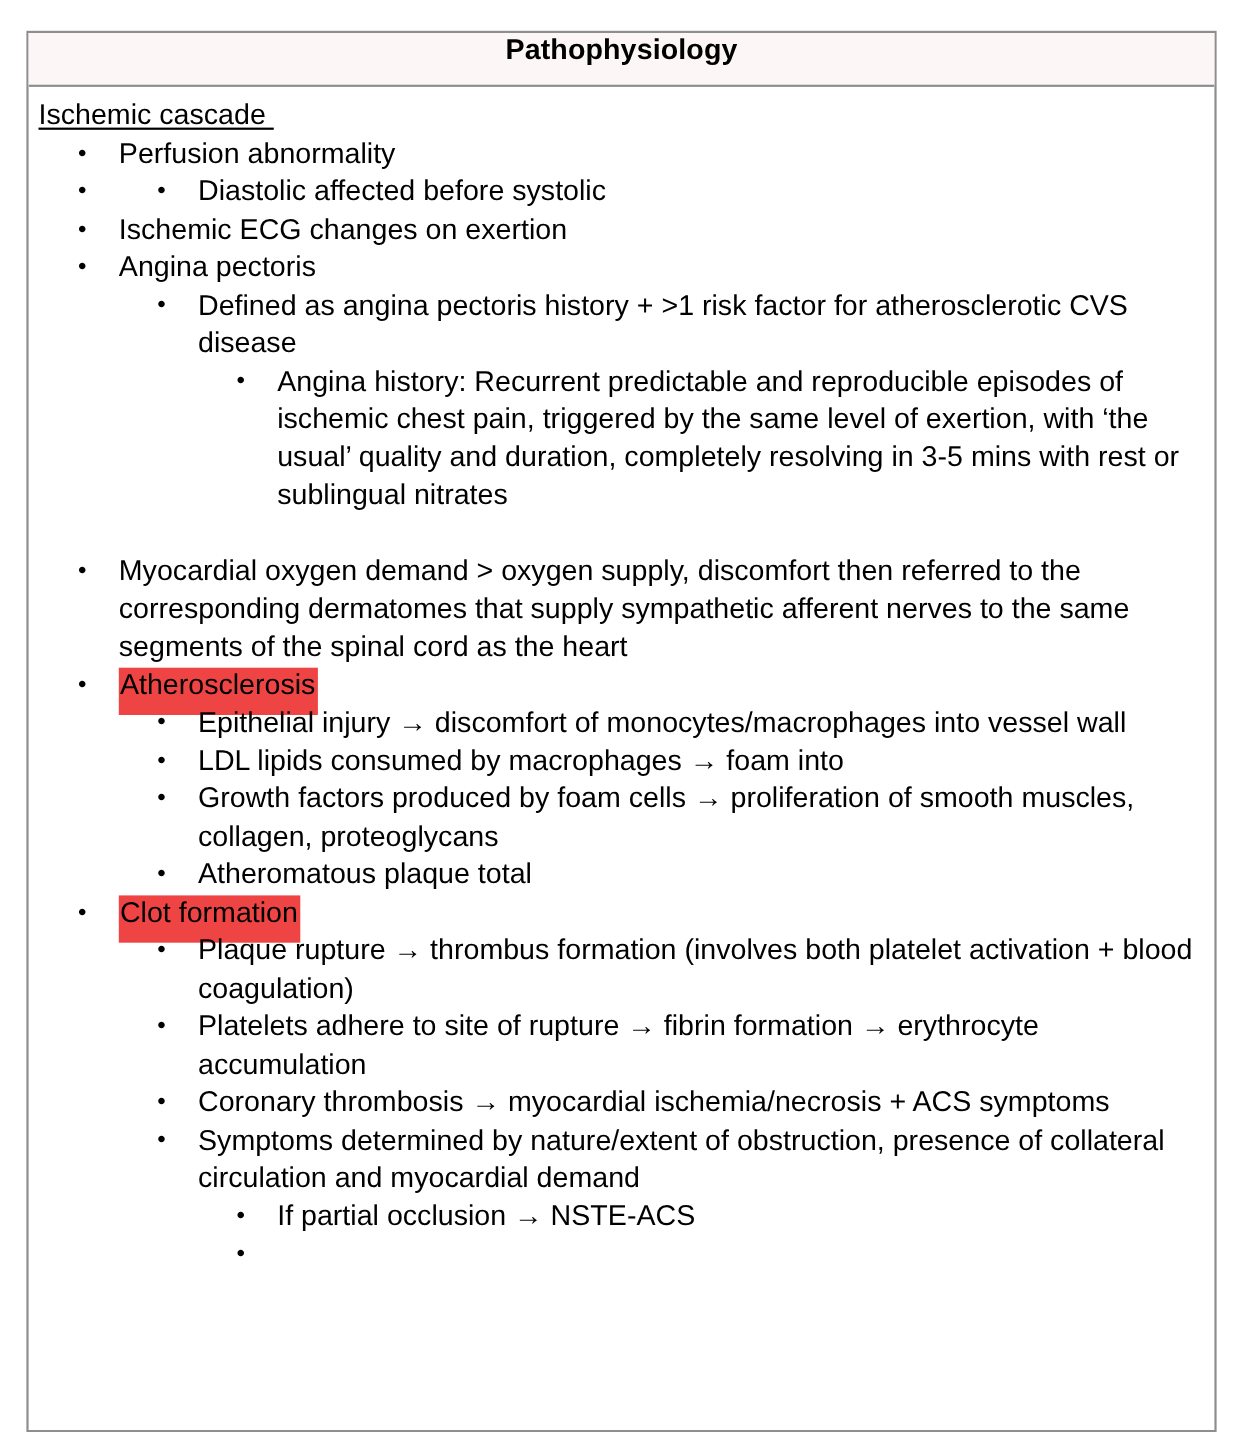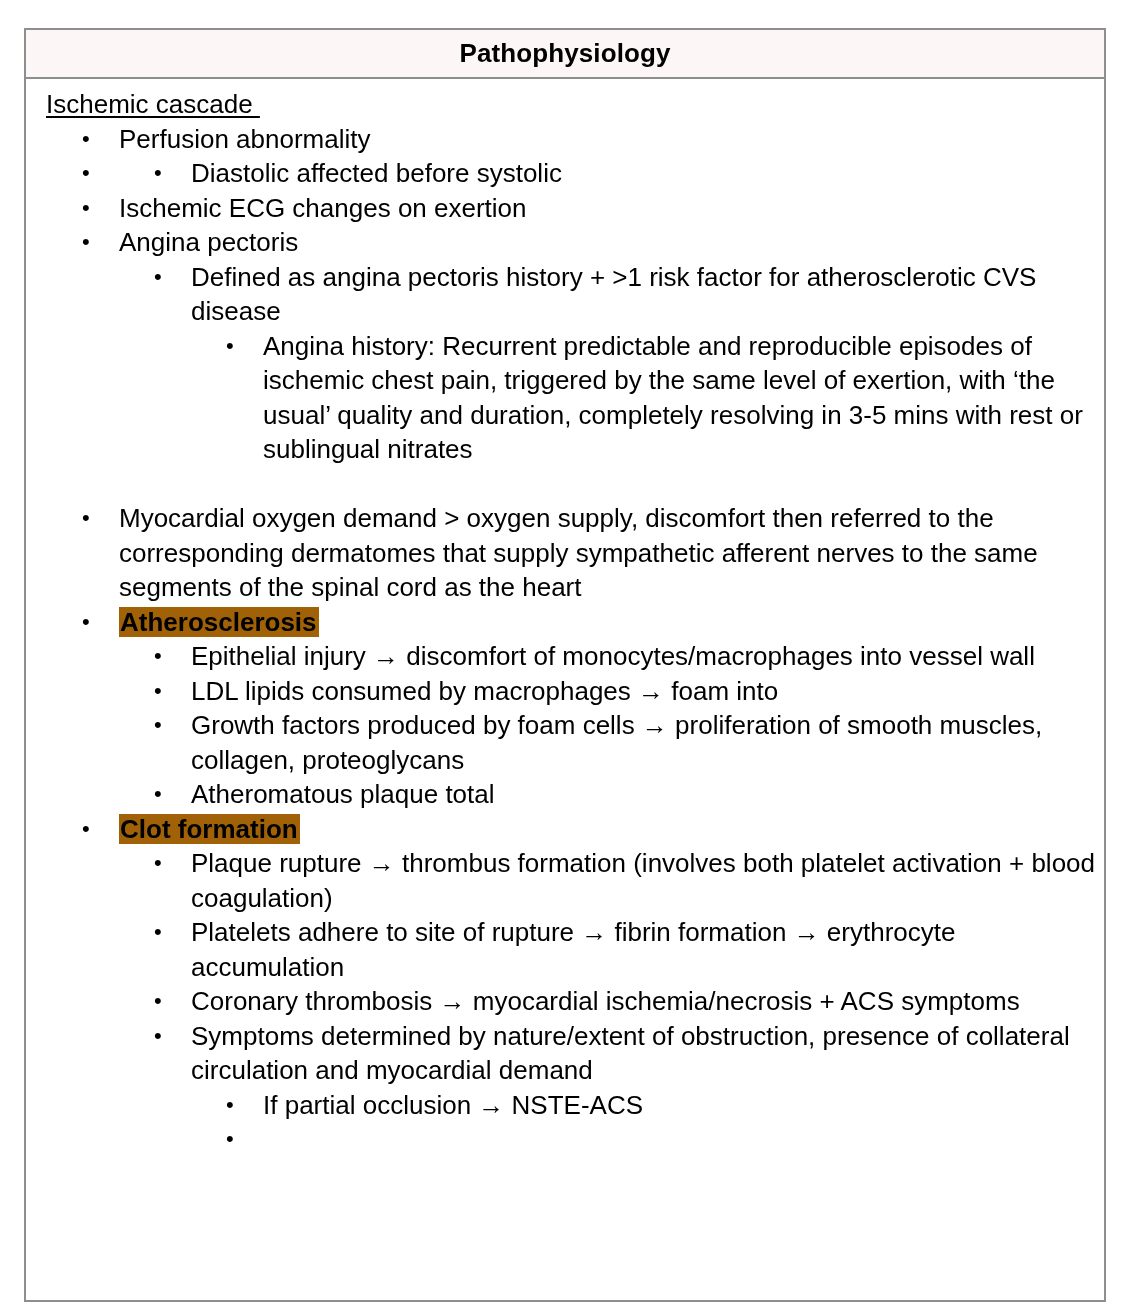--- a/index.html
+++ b/index.html
@@ -1,34 +1,34 @@
 <!DOCTYPE html>
 <html><head>
 <meta charset="utf-8">
 <style>
   html, body { margin: 0; padding: 0; background: #ffffff; }
   body { width: 1142px; height: 1302px; position: relative; overflow: hidden;
          font-family: "Liberation Sans", sans-serif; color: #000; }
   .box { position: absolute; left: 24px; top: 28px; width: 1078px; height: 1270px;
          border: 2px solid #8e8e8e; box-sizing: content-box; }
   .header { height: 47px; background: #fcf6f6; border-bottom: 2px solid #8e8e8e;
-            display: flex; align-items: center; justify-content: center;
+            display: flex; align-items: flex-start; justify-content: center;
             font-weight: bold; font-size: 26px; letter-spacing: 0.1px; }
-  .content { padding: 8px 0 0 9px; font-size: 26px; line-height: 34.5px; margin-left: 11px; }
+  .content { padding: 8px 0 0 9px; font-size: 26px; line-height: 34.5px; }
   .section-title { text-decoration: underline; text-underline-offset: 3px; text-decoration-thickness: 1.5px; }
   ul { list-style: none; margin: 0; padding: 0; }
   li { position: relative; }
   li > .bullet { position: absolute; top: 0; font-size: 22px; }
   li.l1 { padding-left: 73px; }
   li.l1 > .bullet { left: 36px; }
   li.l2 { padding-left: 145px; }
   li.l2 > .bullet { left: 108px; }
   li.l3 { padding-left: 217px; }
   li.l3 > .bullet { left: 180px; }
-  .hl { background: #a16207; font-weight: bold; padding: 0 2px 0 1px; }
+  .hl { background: #ef4444; font-weight: normal; padding: 0 2px 13px 1px; }
   .spacer { height: 34.5px; }
 </style>
 </head>
 <body>
 
 <div class="box">
   <div class="header">
     <span>Pathophysiology</span>
   </div>
   <div class="content">

